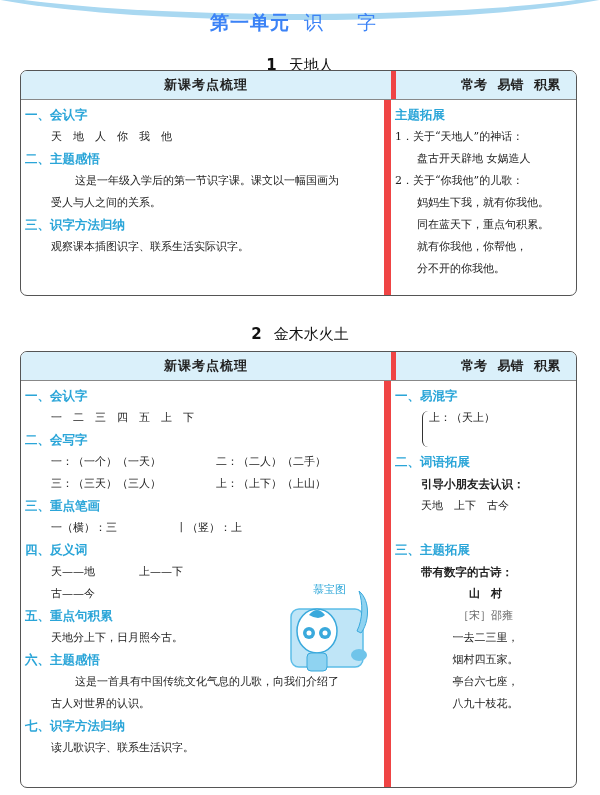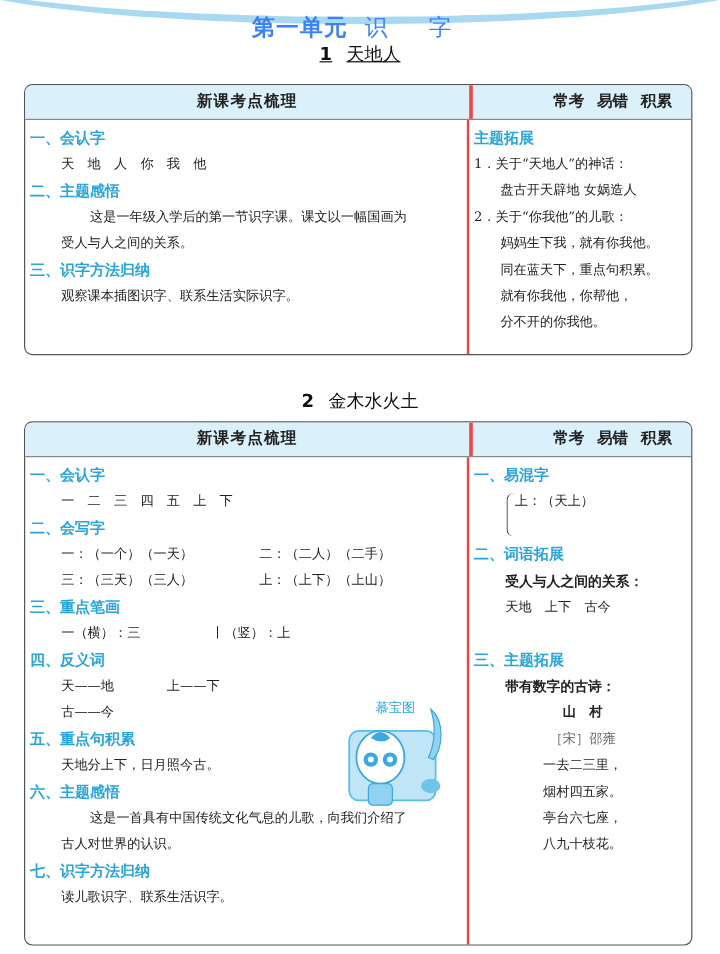--- a/index.html
+++ b/index.html
@@ -29,24 +29,24 @@
   .card {
     position: absolute; left: 20px; width: 557px;
     border: 1.5px solid #555; border-radius: 7px; box-sizing: border-box;
     overflow: hidden; background: #fff;
   }
   .card-head {
     display: flex; height: 28px; background: #daf0fa; border-bottom: 1px solid #888;
     font-family: "DejaVu Sans", "Liberation Sans", sans-serif; font-size: 13px;
     font-weight: bold; color: #222;
   }
-  .card-head .h-left { width: 370px; text-align: center; line-height: 28px; border-right: 3px solid #ef4444; letter-spacing: 1px; }
+  .card-head .h-left { width: 370px; text-align: center; line-height: 28px; border-right: 5px solid #ef4444; letter-spacing: 1px; }
   .card-head .h-right { flex: 1; text-align: right; padding-right: 16px; line-height: 28px; word-spacing: 6px; }
   .card-body { display: flex; }
-  .col-left { width: 370px; border-right: 2px solid #ef4444; padding: 4px 0 0 4px; box-sizing: border-box; position: relative; }
+  .col-left { width: 370px; border-right: 7px solid #ef4444; padding: 4px 0 0 4px; box-sizing: border-box; position: relative; }
   .col-right { flex: 1; padding: 4px 0 0 4px; box-sizing: border-box; }
   .sec-h {
     font-family: "DejaVu Sans", "Liberation Sans", sans-serif;
     color: #2aa5d8; font-size: 12.5px; font-weight: bold; height: 22px; line-height: 22px;
   }
   .line { font-size: 11px; height: 22px; line-height: 22px; padding-left: 26px; white-space: nowrap; }
   .line.indent2 { padding-left: 50px; }
   .chars span { display: inline-block; margin-right: 11px; }
   .pair { display: inline-block; width: 165px; }
   .bold-sans { font-family: "DejaVu Sans", "Liberation Sans", sans-serif; font-weight: bold; font-size: 11.5px; }
@@ -61,21 +61,21 @@
 </style>
 </head>
 <body>
 
 <div class="top-arc"></div>
 
 <div class="unit-title">
   <span class="bold">第一单元</span><span class="thin">识 字</span>
 </div>
 
-<div class="lesson-title" style="top:36px;text-decoration:underline;">
+<div class="lesson-title" style="top:56px;text-decoration:underline;">
   <span class="num">1</span><span>天地人</span>
 </div>
 
 <div class="card" style="top:70px; height:226px;">
   <div class="card-head">
     <div class="h-left">新课考点梳理</div>
     <div class="h-right">常考 易错 积累</div>
   </div>
   <div class="card-body">
     <div class="col-left" style="height:196px;">
@@ -148,21 +148,21 @@
       </svg>
     </div>
     <div class="col-right">
       <div class="sec-h">一、易混字</div>
       <div class="brace-wrap">
         <div class="brace"></div>
         <div class="line" style="padding-left:0;">上：（天上）</div>
       </div>
       <div style="height:22px;"></div>
       <div class="sec-h">二、词语拓展</div>
-      <div class="line bold-sans">受人与人之间的关系：</div>
+      <div class="line bold-sans">引导小朋友去认识：</div>
       <div class="line">天地　上下　古今</div>
       <div style="height:22px;"></div>
       <div class="sec-h">三、主题拓展</div>
       <div class="line bold-sans">带有数字的古诗：</div>
       <div class="line center" style="font-weight:bold;">山　村</div>
       <div class="line center gray">［宋］邵雍</div>
       <div class="line center">一去二三里，</div>
       <div class="line center">烟村四五家。</div>
       <div class="line center">亭台六七座，</div>
       <div class="line center">八九十枝花。</div>

